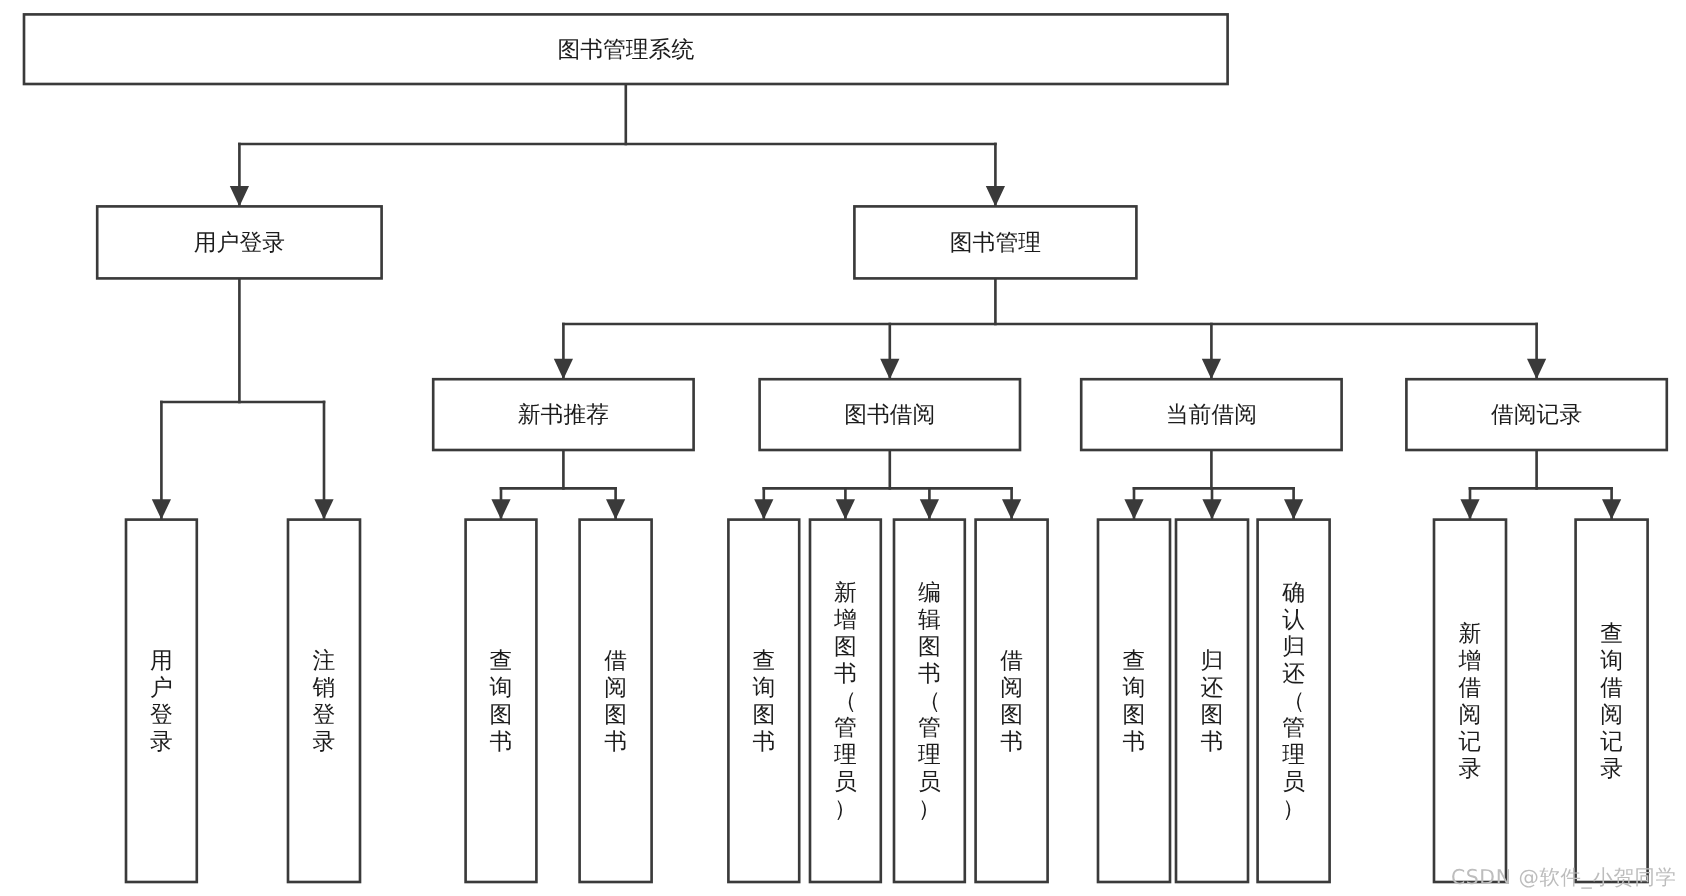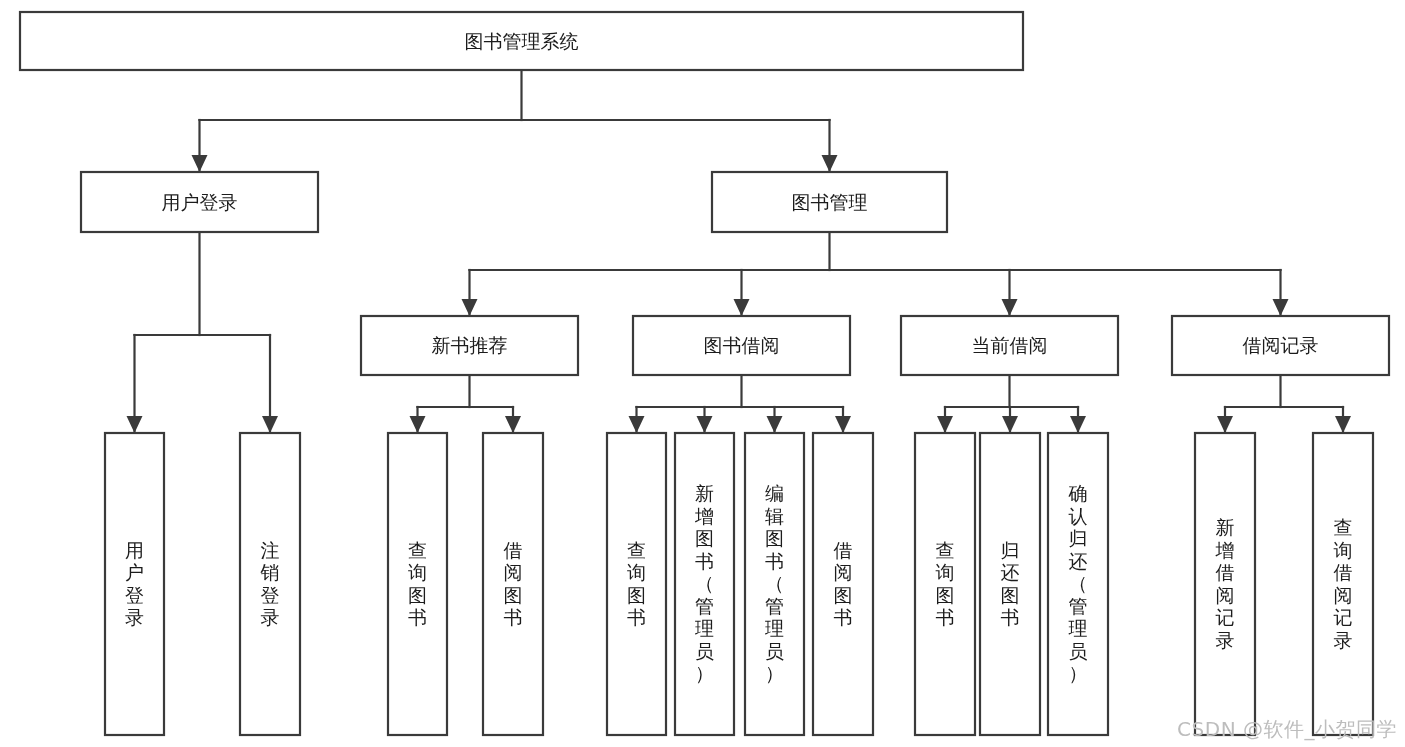--- a/index.html
+++ b/index.html
@@ -52,21 +52,21 @@
     font-family: "DejaVu Sans", "Liberation Sans", sans-serif;
     font-size: 19px;
     fill: #1c1c1c;
     text-anchor: middle;
   }
   .watermark-text {
     position: absolute;
     right: 8px;
     bottom: 4px;
     font-family: "DejaVu Sans", "Liberation Sans", sans-serif;
-    font-size: 20px;
+    font-size: 17px;
     color: #bdbdbd;
     letter-spacing: 0.5px;
     white-space: nowrap;
     pointer-events: none;
   }
 </style>
 </head>
 <body>
 
 <div id="diagram-root">

